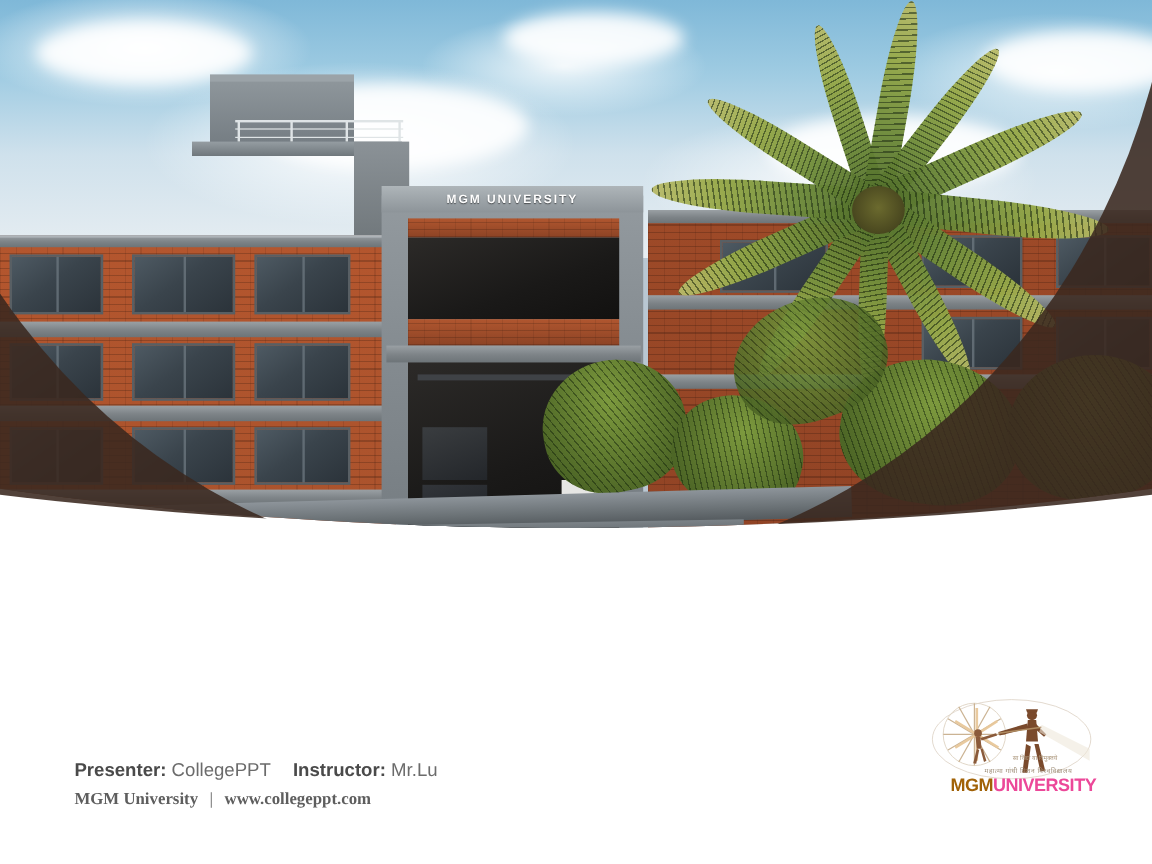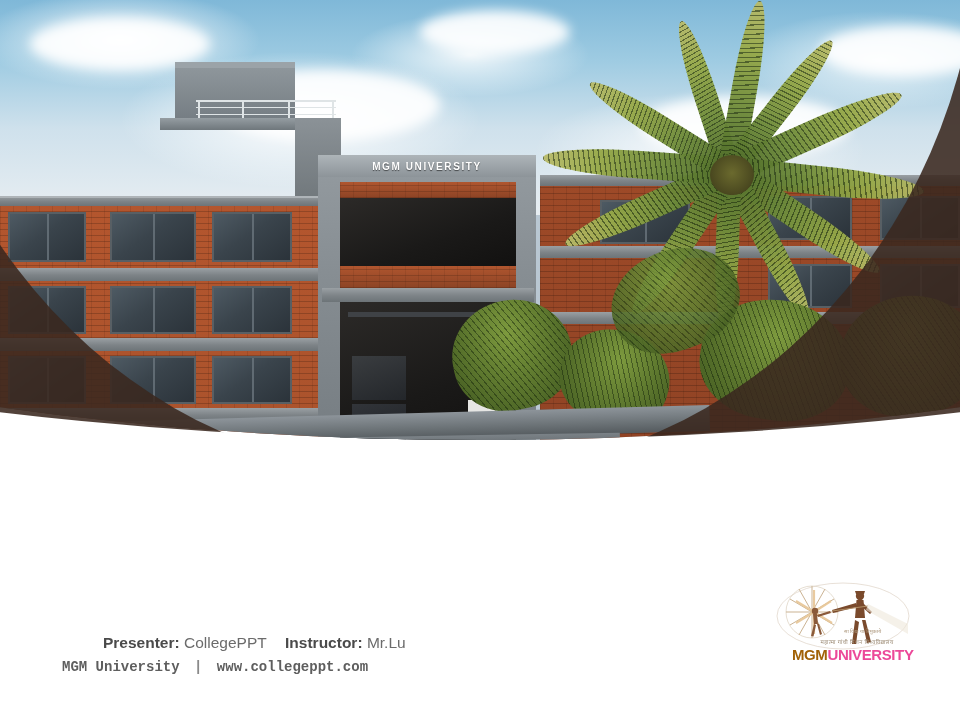--- a/index.html
+++ b/index.html
@@ -179,26 +179,25 @@
   .title{
     position:absolute;left:61px;top:551px;
     font-size:42px;font-weight:700;color:#3a302c;
     letter-spacing:-.2px;white-space:nowrap;
     font-family:"Liberation Sans", sans-serif;
   }
   .meta1{
     position:absolute;left:62px;top:634px;
     font-size:15.5px;color:#6b6b6b;white-space:nowrap;
     font-family:"Liberation Sans", sans-serif;
-    margin-left:41px;
   }
   .meta2{
     position:absolute;left:62px;top:659px;
     font-size:14px;color:#5e5e5e;font-weight:700;white-space:nowrap;
-    font-family:Liberation Mono, monospace;
+    font-family:Liberation Serif, serif;
   }
   .meta1 b{color:#4a4a4a;font-weight:700;}
   .meta1 .gap{display:inline-block;width:10px;}
   .meta2 .sep{display:inline-block;padding:0 6px;color:#8a8a8a;}
 
   
   .logo{position:absolute;left:768px;top:576px;width:150px;height:100px;}
   .logo-mark{position:absolute;left:0;top:0;width:150px;height:76px;}
   .logo-dev{
     position:absolute;left:28px;top:62px;width:122px;

